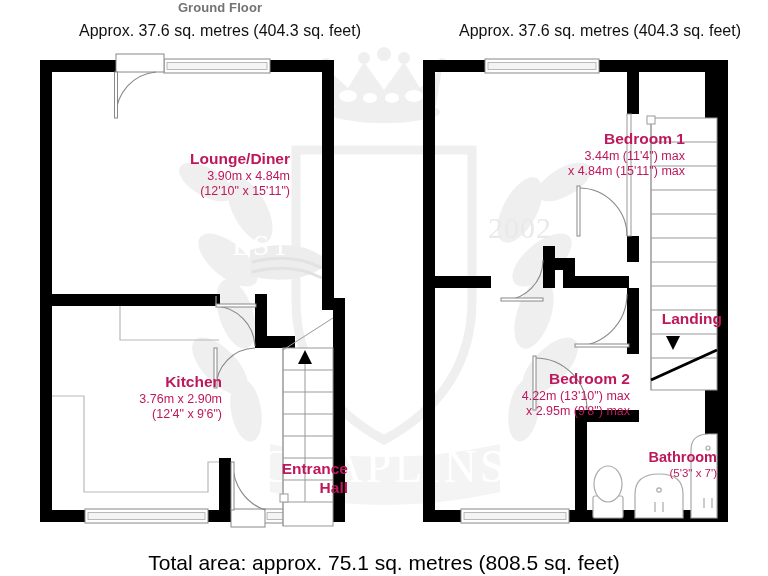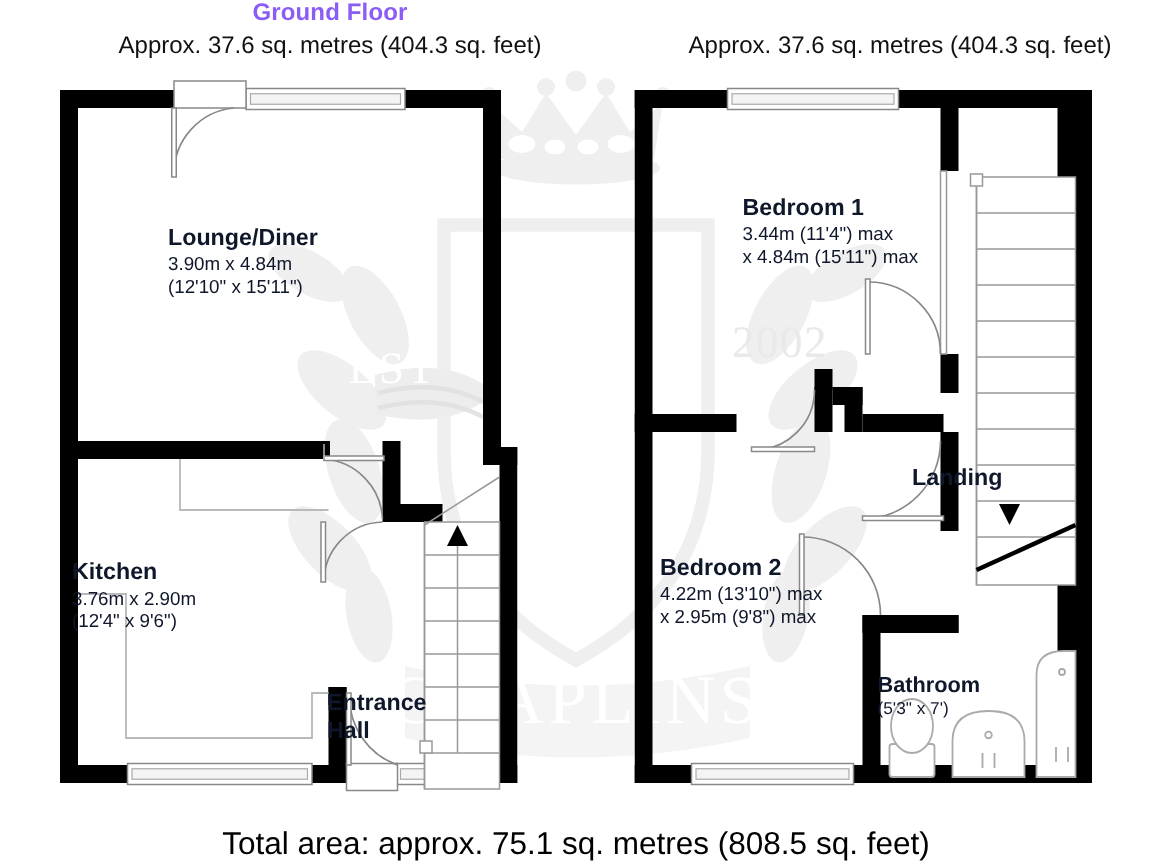--- a/index.html
+++ b/index.html
@@ -14,22 +14,22 @@
     position: relative;
     width: 768px; height: 576px;
     background: #ffffff;
   }
 
   
   .floor-title {
     position: absolute;
     text-align: center;
     font-weight: bold;
-    font-size: 16px;
-    color: #8b5cf6;
+    font-size: 13px;
+    color: #737373;
     letter-spacing: 0.1px;
   }
   .floor-sub {
     position: absolute;
     text-align: center;
     font-size: 16px;
     color: #111;
   }
   #gf-title { left: 60px; top: 0px;  width: 320px; }
   #gf-sub   { left: 60px; top: 22px; width: 320px; }
@@ -49,22 +49,22 @@
     position: absolute;
   }
   #gf-plan { left: 40px; top: 50px; width: 305px; height: 482px; }
   #ff-plan { left: 423px; top: 50px; width: 305px; height: 482px; }
 
   .plan svg { display: block; }
 
   
   .room-label {
     position: absolute;
-    text-align: left;
-    color: #0f172a;
+    text-align: right;
+    color: #be185d;
     line-height: 1.18;
     pointer-events: none;
     white-space: nowrap;
   }
   .room-label .rname {
     display: block;
     font-weight: bold;
     font-size: 15.5px;
     margin-bottom: 1px;
   }

